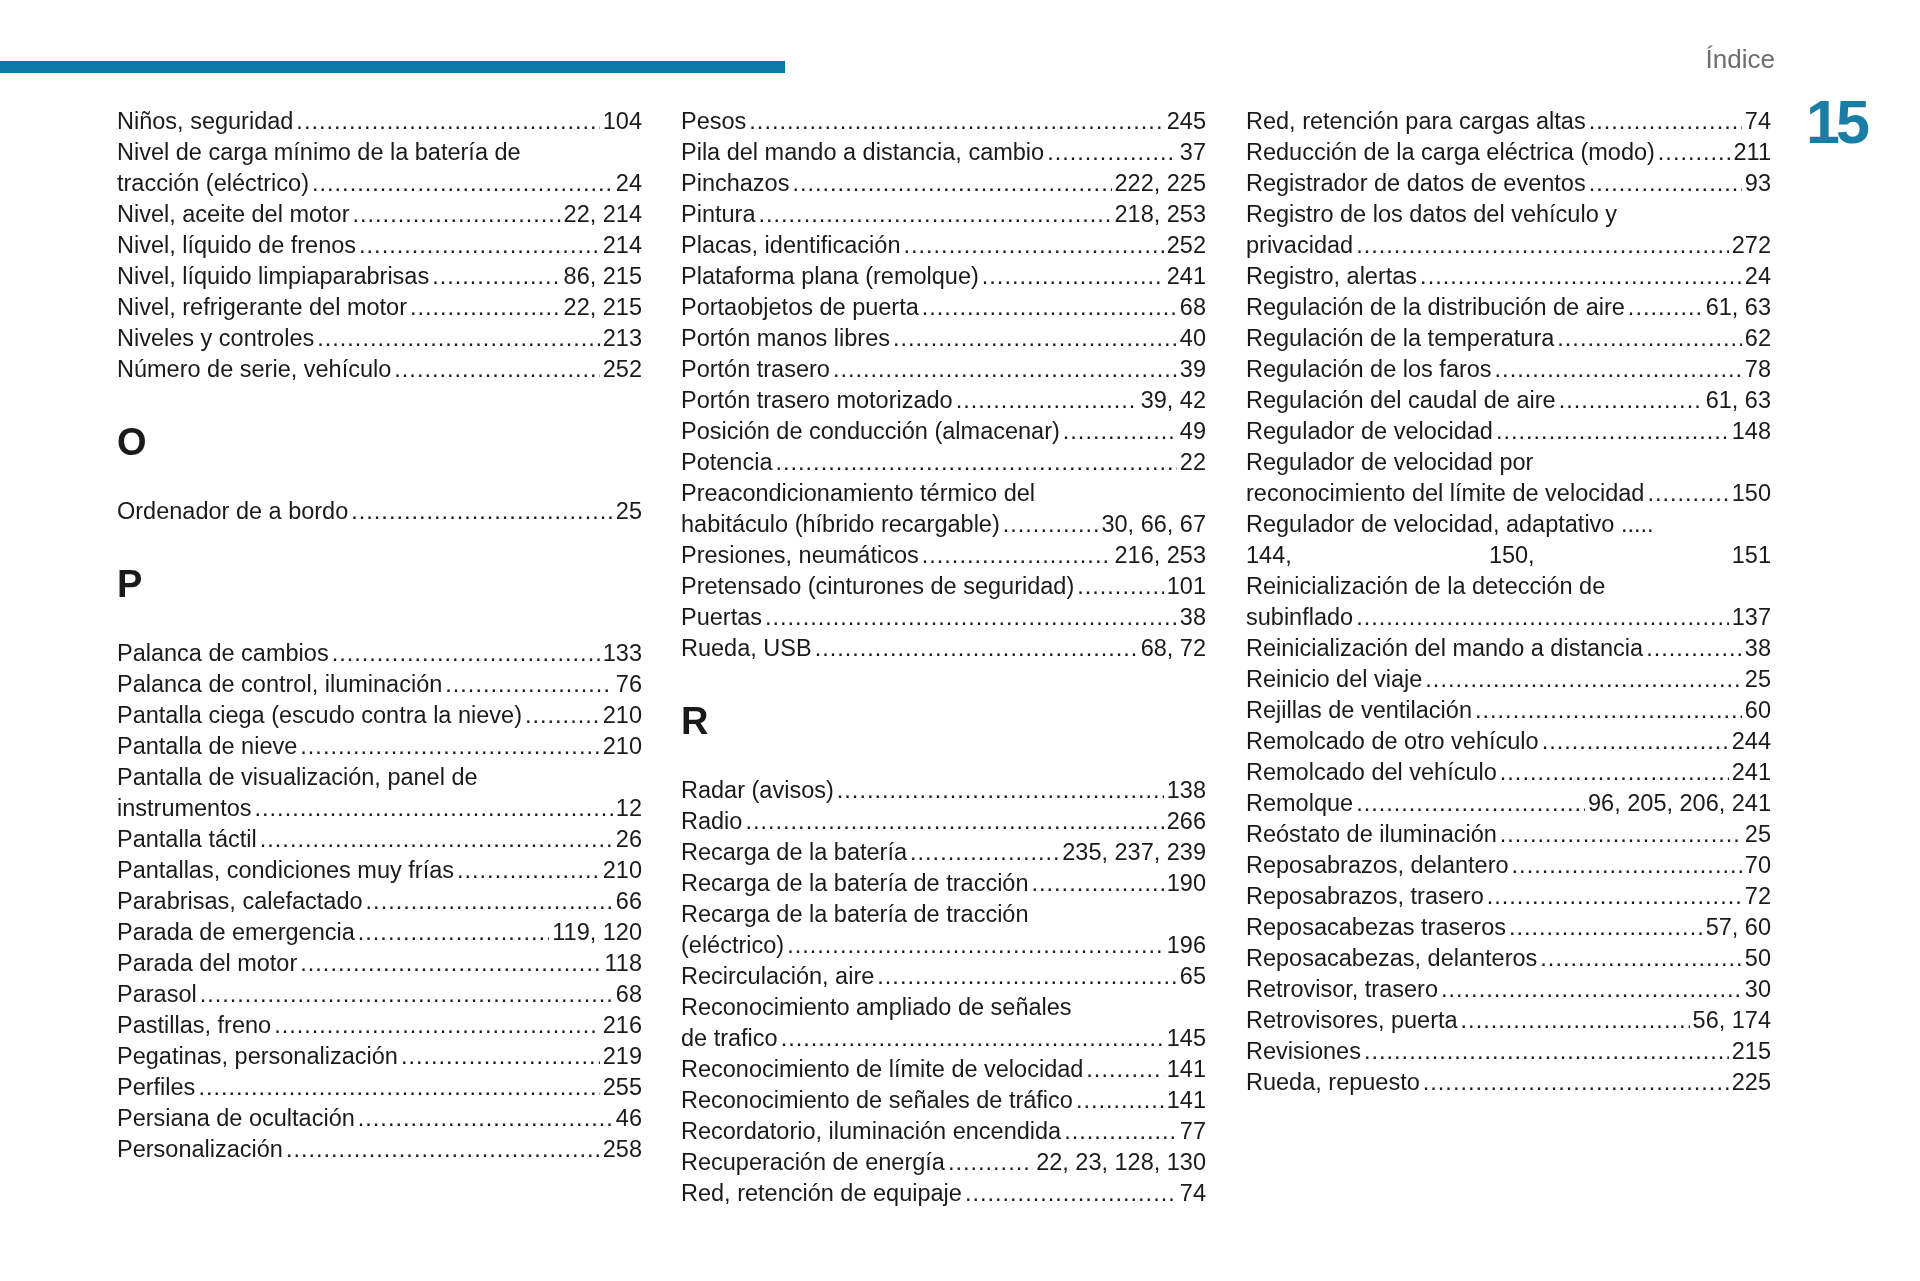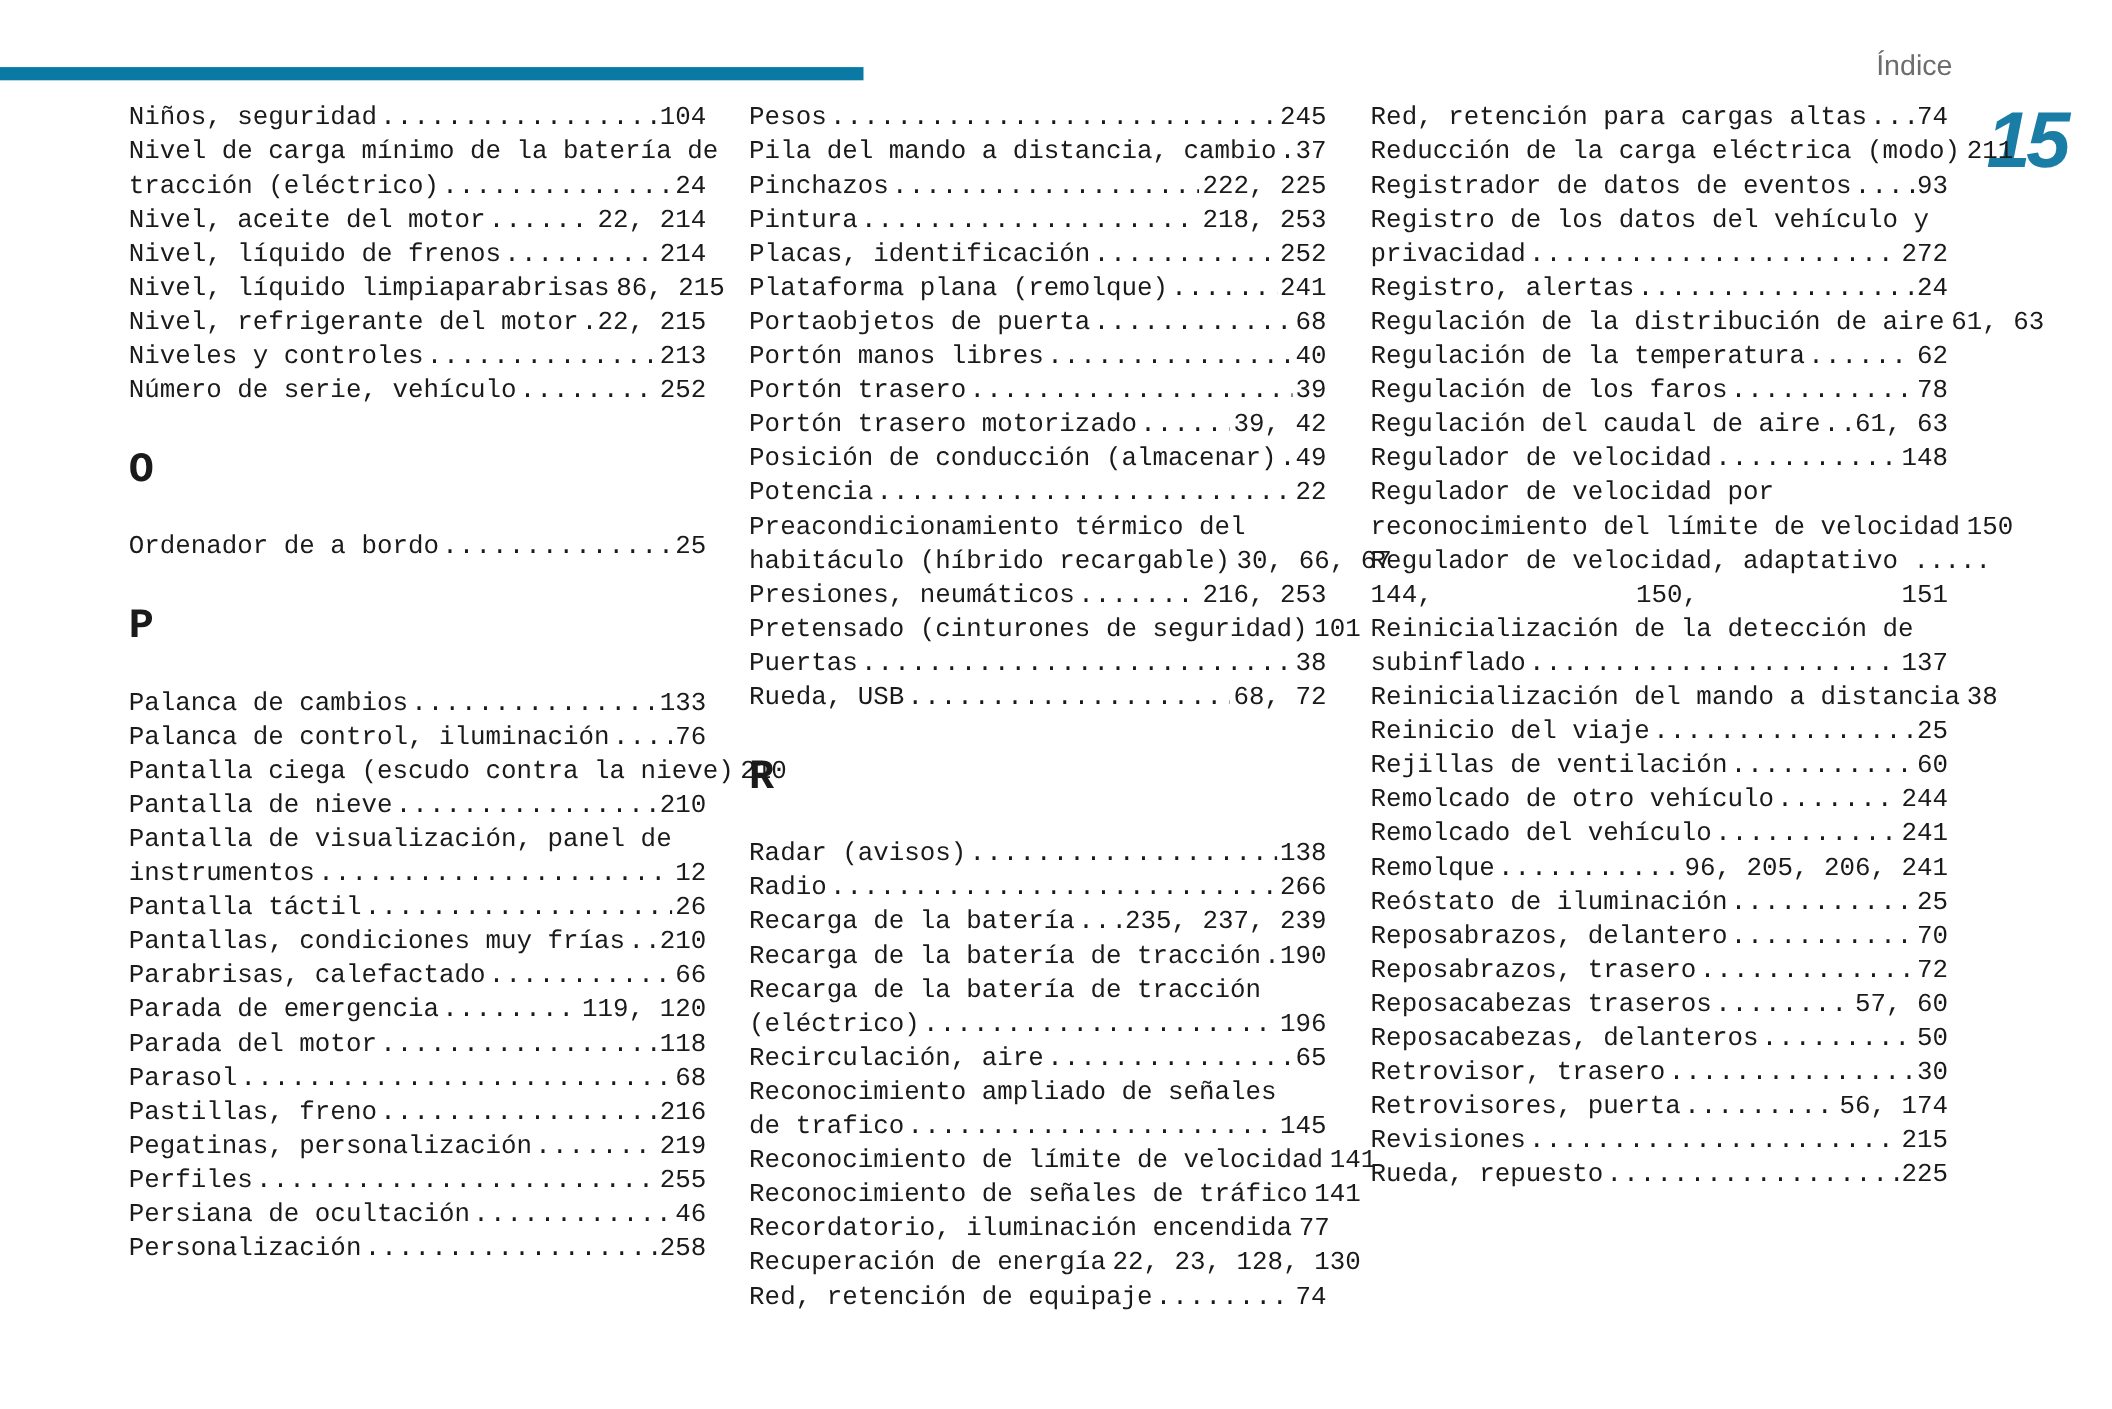--- a/index.html
+++ b/index.html
@@ -2,22 +2,22 @@
 <html><head>
 <meta charset="utf-8">
 <style>
   html, body { margin: 0; padding: 0; background: #ffffff; }
   body {
     width: 1920px; height: 1281px; position: relative; overflow: hidden;
     font-family: "Liberation Sans", sans-serif; color: #1a1a1a;
   }
   .top-bar { position: absolute; left: 0; top: 61px; width: 785px; height: 12px; background: #0a7aa5; }
   .section-label { position: absolute; right: 145px; top: 44px; font-size: 26px; color: #6d6d6d; }
-  .chapter-number { position: absolute; left: 1806px; top: 92px; font-size: 72px; font-weight: bold; color: #1a7da6; letter-spacing: -4px; line-height: 1; font-style: italic; }
-  .col { position: absolute; top: 92px; width: 525px; font-family: Liberation Mono, monospace; }
+  .chapter-number { position: absolute; left: 1806px; top: 92px; font-size: 61px; font-weight: bold; color: #1a7da6; letter-spacing: -4px; line-height: 1; }
+  .col { position: absolute; top: 106px; width: 525px; }
   .col-1 { left: 117px; }
   .col-2 { left: 681px; }
   .col-3 { left: 1246px; }
   .entry { font-size: 23.5px; line-height: 31px; }
   .entry .row { display: flex; align-items: baseline; white-space: nowrap; }
   .entry .term { flex: 0 0 auto; }
   .entry .dots { flex: 1 1 auto; overflow: hidden; margin: 0 3px; color: #1a1a1a; letter-spacing: 1px; }
   .entry .dots::before { content: "........................................................................................................................................................"; }
   .entry .page { flex: 0 0 auto; }
   .entry .line1 { white-space: nowrap; }

